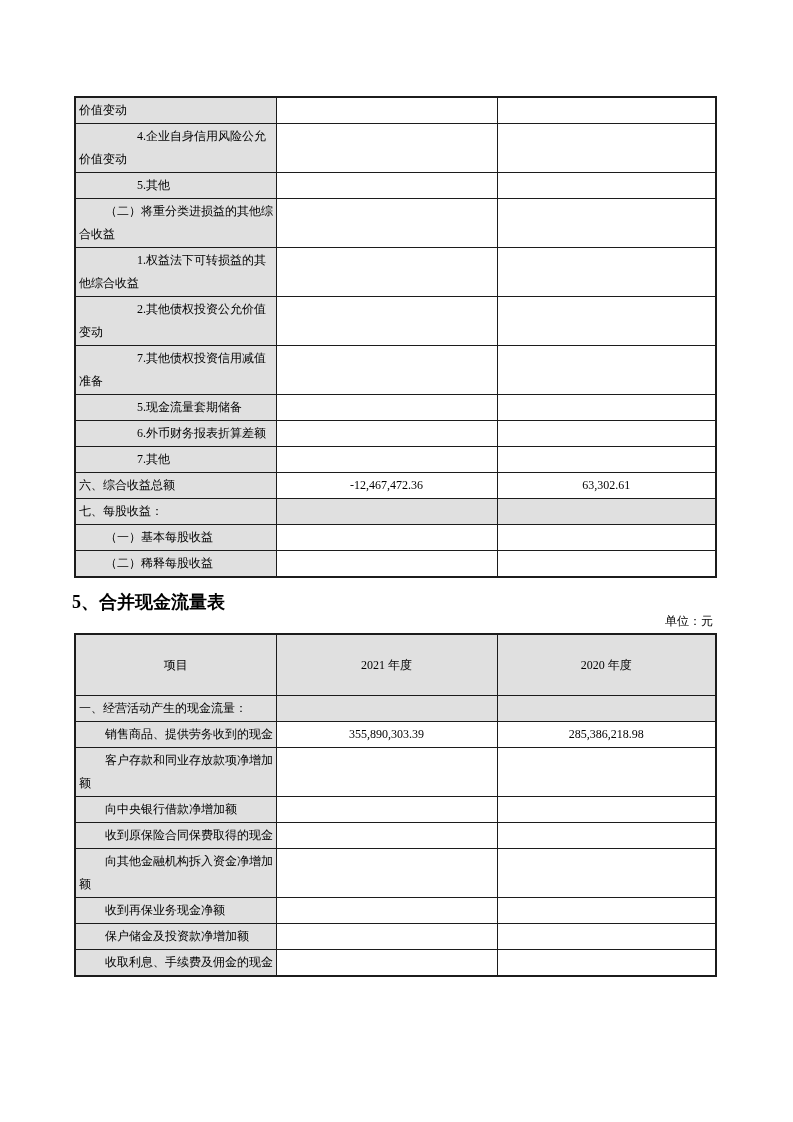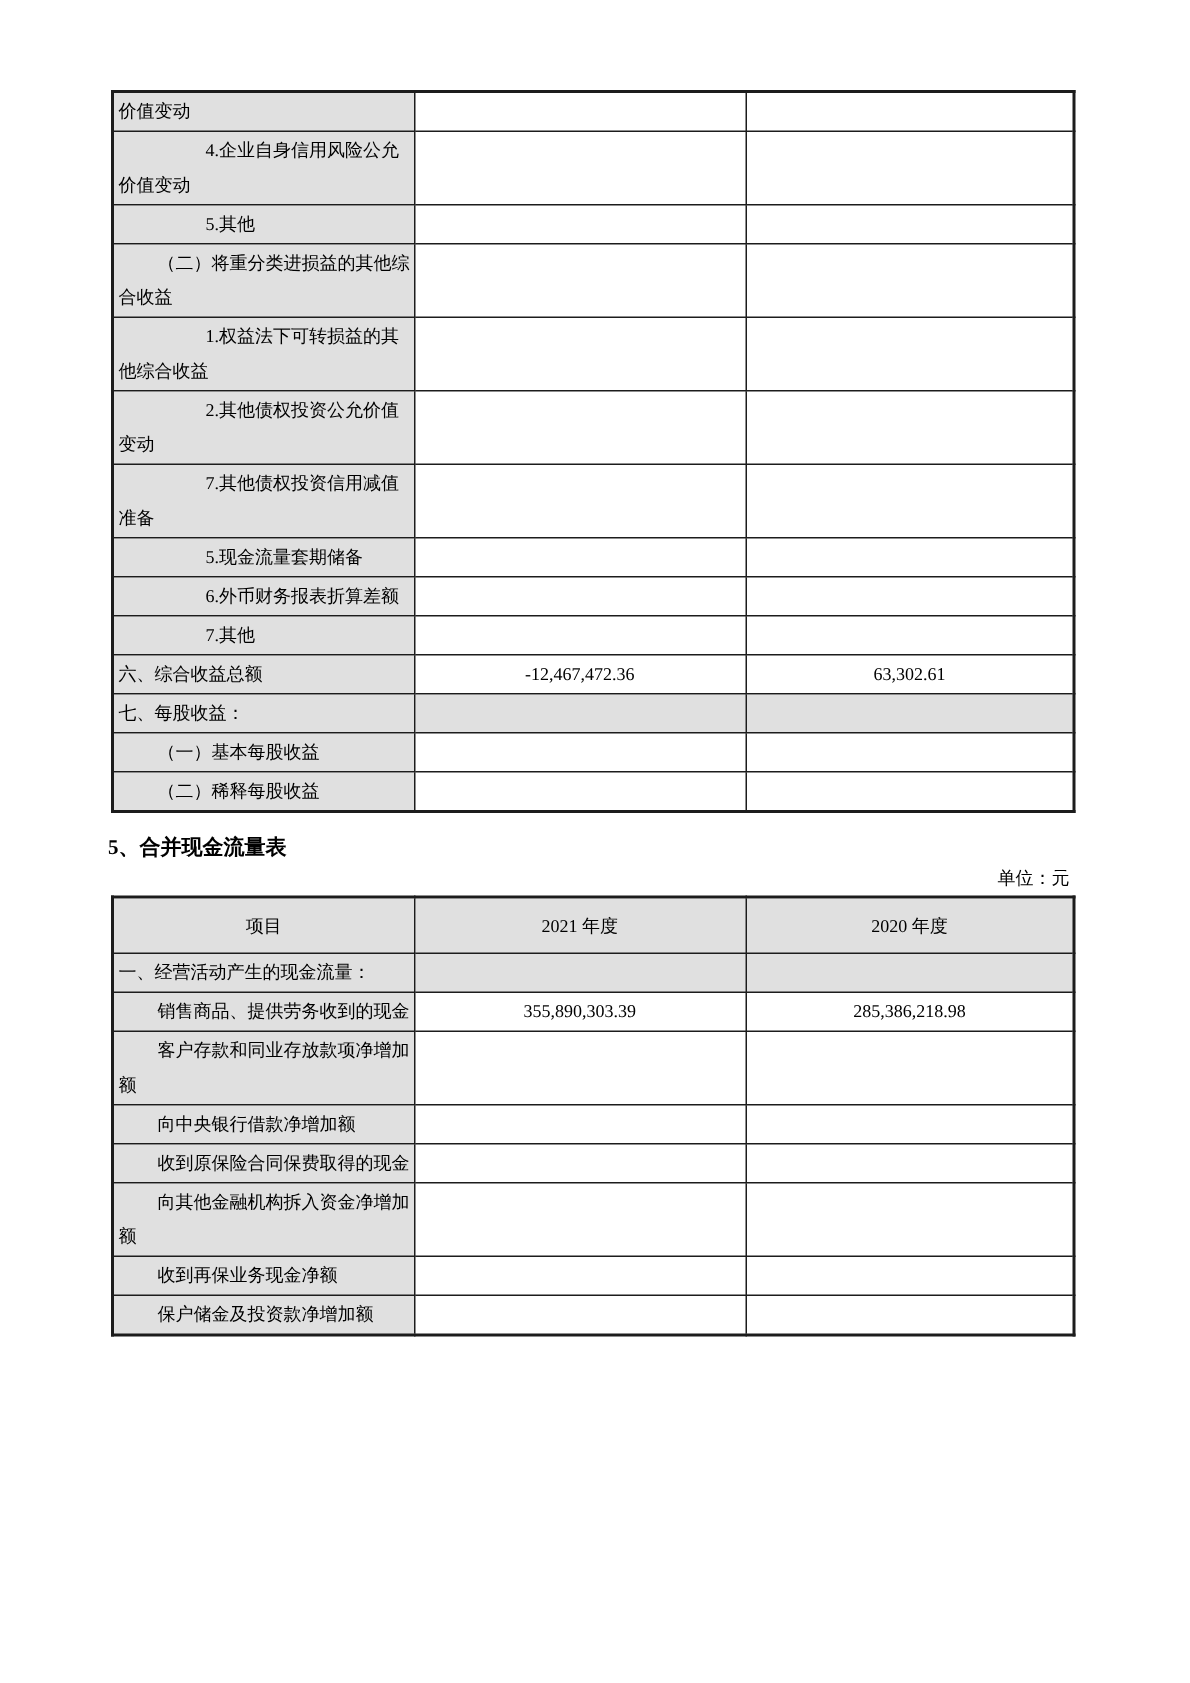--- a/index.html
+++ b/index.html
@@ -36,29 +36,29 @@
     text-align:center;
   }
   tr.shaded td.value{background:#e0e0e0;}
   .indent-num{text-indent:58px;}
   .indent-paren{text-indent:26px;}
 
   table.fin th{
     background:#e0e0e0;
     font-weight:normal;
     text-align:center;
-    padding:6px;
+    padding:18px;
     line-height:24px;
   }
 
-  #income-table{margin-top:60px;}
+  #income-table{margin-top:96px;}
 
   .section-title{
     margin:14px 0 0 -2px;
-    font-size:14px;
+    font-size:18px;
     font-weight:bold;
     line-height:20px;
   }
   .unit-line{
     margin-top:1px;
     margin-bottom:3px;
     font-size:12px;
     line-height:17px;
     text-align:right;
     padding-right:2px;
@@ -201,17 +201,22 @@
           <tr>
             <td class="label indent-paren">收到再保业务现金净额</td>
             <td class="value"></td>
             <td class="value"></td>
           </tr>
           <tr>
             <td class="label indent-paren">保户储金及投资款净增加额</td>
             <td class="value"></td>
             <td class="value"></td>
           </tr>
+          <tr>
+            <td class="label indent-paren">收取利息、手续费及佣金的现金</td>
+            <td class="value"></td>
+            <td class="value"></td>
+          </tr>
         </tbody>
     </table>
 
   </div>
 </div>
 
 </body></html>

